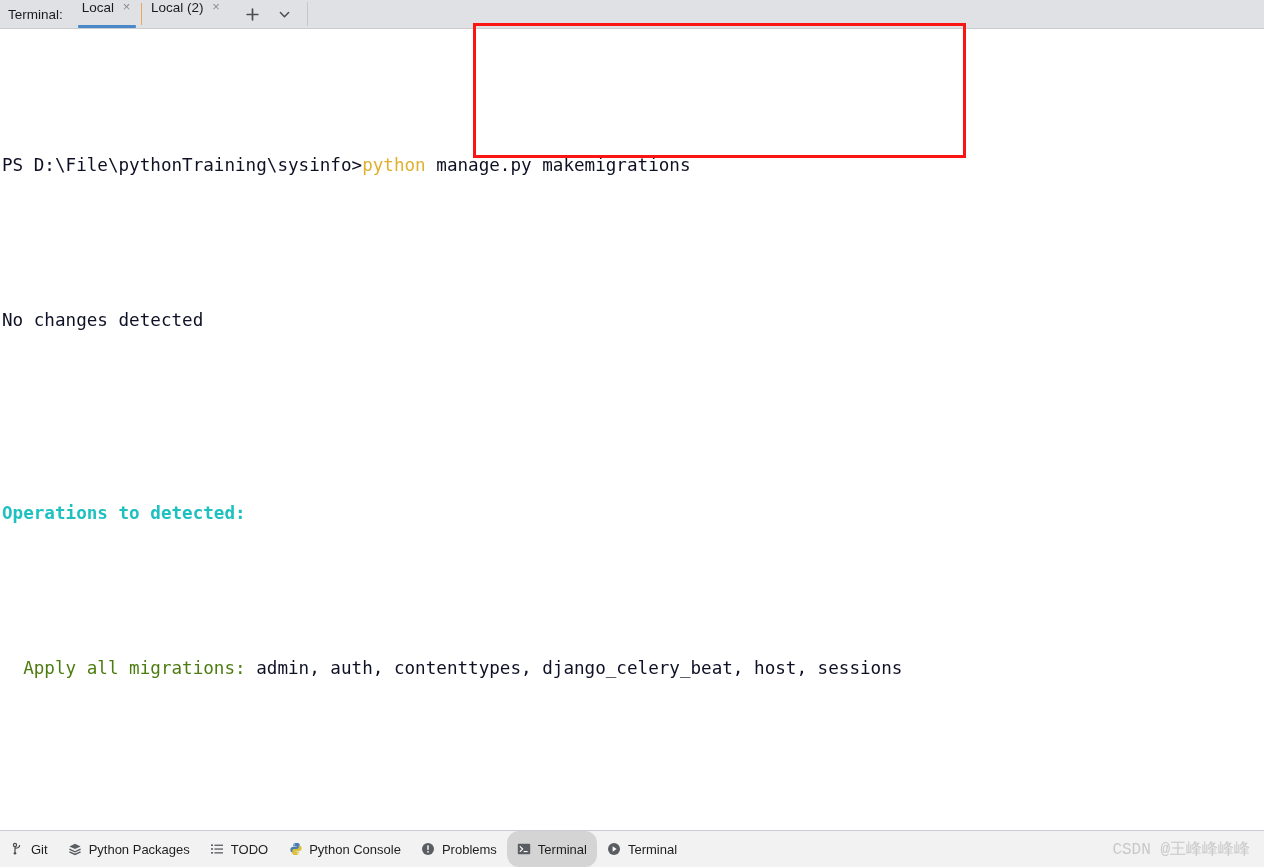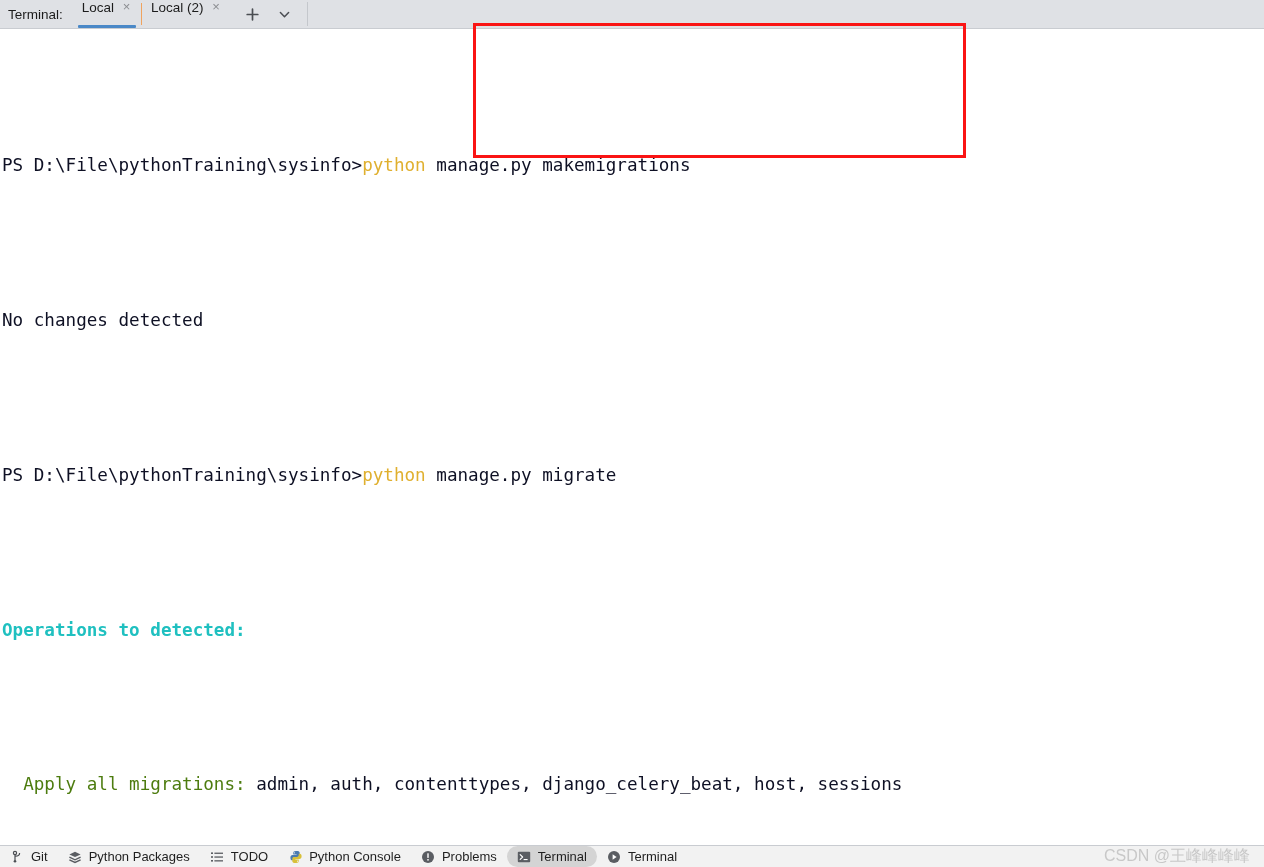--- a/index.html
+++ b/index.html
@@ -123,21 +123,21 @@
     pointer-events: none;
     z-index: 5;
   }
 
   
   .bottombar {
     position: absolute;
     left: 0;
     right: 0;
     bottom: 0;
-    height: 22px;
+    height: 37px;
     background: #f2f2f2;
     border-top: 1px solid #c9ccd1;
     box-sizing: border-box;
     display: flex;
     align-items: stretch;
   }
   .bb-item {
     display: flex;
     align-items: center;
     gap: 6px;
@@ -148,21 +148,21 @@
     cursor: default;
   }
   .bb-item.active { background: #d4d4d4; border-radius: 12px; }
   .bb-spacer { flex: 1; }
   .watermark {
     display: flex;
     align-items: center;
     padding-right: 14px;
     font-size: 16px;
     color: #c8c8c8;
-    font-family: Liberation Sans, sans-serif;
+    font-family: Liberation Mono, monospace;
     white-space: nowrap;
   }
   .bb-ico { display: inline-flex; width: 15px; height: 15px; align-items: center; justify-content: center; }
 </style>
 </head>
 <body>
 
 <div class="tabbar">
   <div class="tabbar-label">Terminal:</div>
 
@@ -194,21 +194,20 @@
   <div class="tabbar-divider"></div>
   <div class="tabbar-rest"></div>
 </div>
 
 <div class="terminal">
 
   <div class="line"><span>PS D:\File\pythonTraining\sysinfo&gt;</span><span class="kw-python">python</span><span> manage.py makemigrations</span></div>
 
   <div class="line">No changes detected</div>
 
-  <div class="line"><span>PS D:\File\pythonTraining\sysinfo&gt;</span><span class="kw-python">python</span><span> manage.py migrate</span></div>
 
   <div class="line c-cyan">Operations to detected:</div>
 
   <div class="line"><span class="c-dim">  Apply all migrations:</span><span class="c-dark"> admin, auth, contenttypes, django_celery_beat, host, sessions</span></div>
 
   
 </div>
 
 <div class="red-box"></div>
 

